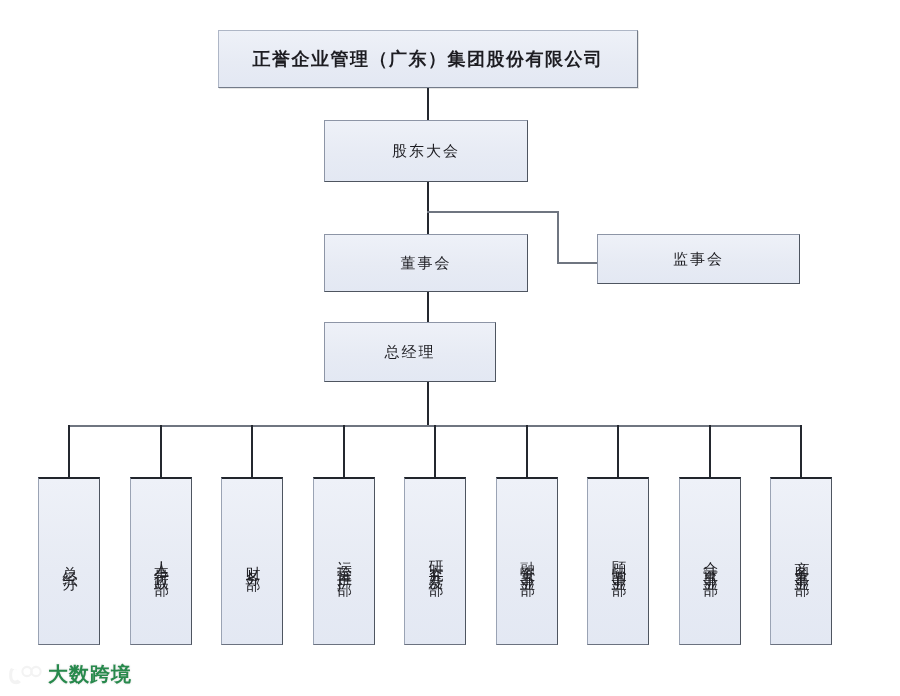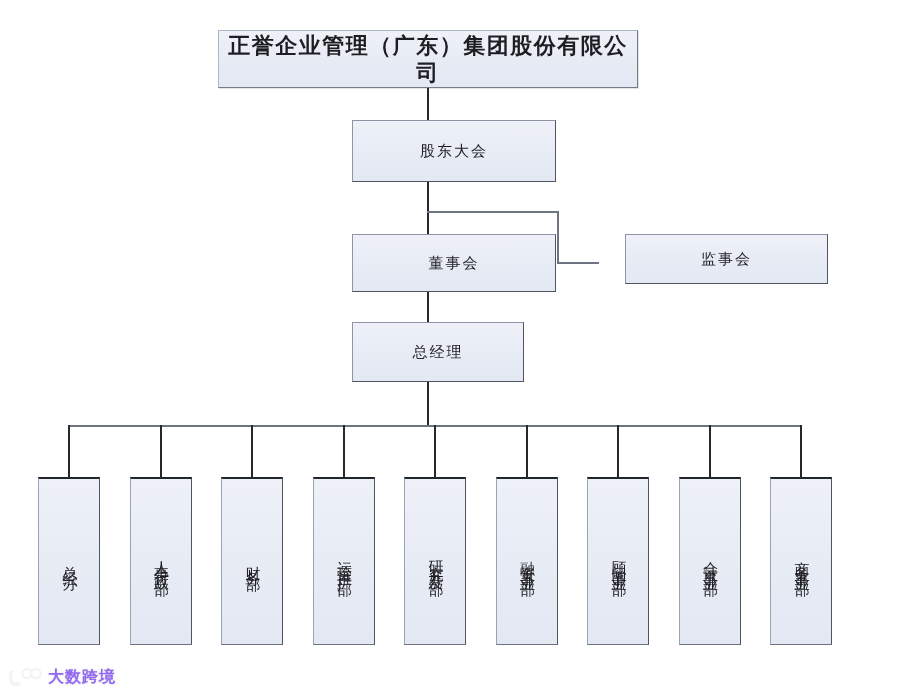--- a/index.html
+++ b/index.html
@@ -32,34 +32,33 @@
     align-items: center;
     justify-content: center;
     color: #1d1d22;
     text-align: center;
     line-height: 1.25;
   }
 
   
   .node-company {
     font-weight: bold;
-    font-size: 22px;
+    font-size: 18px;
     letter-spacing: 1.5px;
     border: 1px solid #aeb6c6;
     border-right-color: #737b89;
     border-bottom-color: #737b89;
     box-shadow: 1px 1px 0 rgba(0,0,0,0.10);
   }
   .node-mid {
     font-size: 15px;
     letter-spacing: 2px;
     border: 1px solid #8d95a6;
     border-right-color: #4e5560;
     border-bottom-color: #4e5560;
-    margin-left: 28px;
   }
   .node-dept {
     font-size: 15px;
     letter-spacing: 1px;
     padding: 6px 2px;
     border: 1px solid #9aa3b4;
     border-top: 2px solid #21252c;
     border-right-color: #4e5560;
     border-bottom-color: #6b7280;
   }
@@ -89,23 +88,23 @@
     bottom: 8px;
     display: flex;
     align-items: center;
     gap: 6px;
     opacity: 0.92;
     pointer-events: none;
     user-select: none;
   }
   #watermark .wm-text {
     font-family: "DejaVu Sans", "Liberation Sans", sans-serif;
-    font-size: 16px;
+    font-size: 20px;
     font-weight: bold;
-    color: #8b5cf6;
+    color: #15803d;
     letter-spacing: 1px;
     text-shadow: 0 0 2px rgba(160,160,160,0.55);
   }
   #watermark .wm-mark { display: block; }
 </style>
 </head>
 <body>
 
 <div id="canvas">
 

